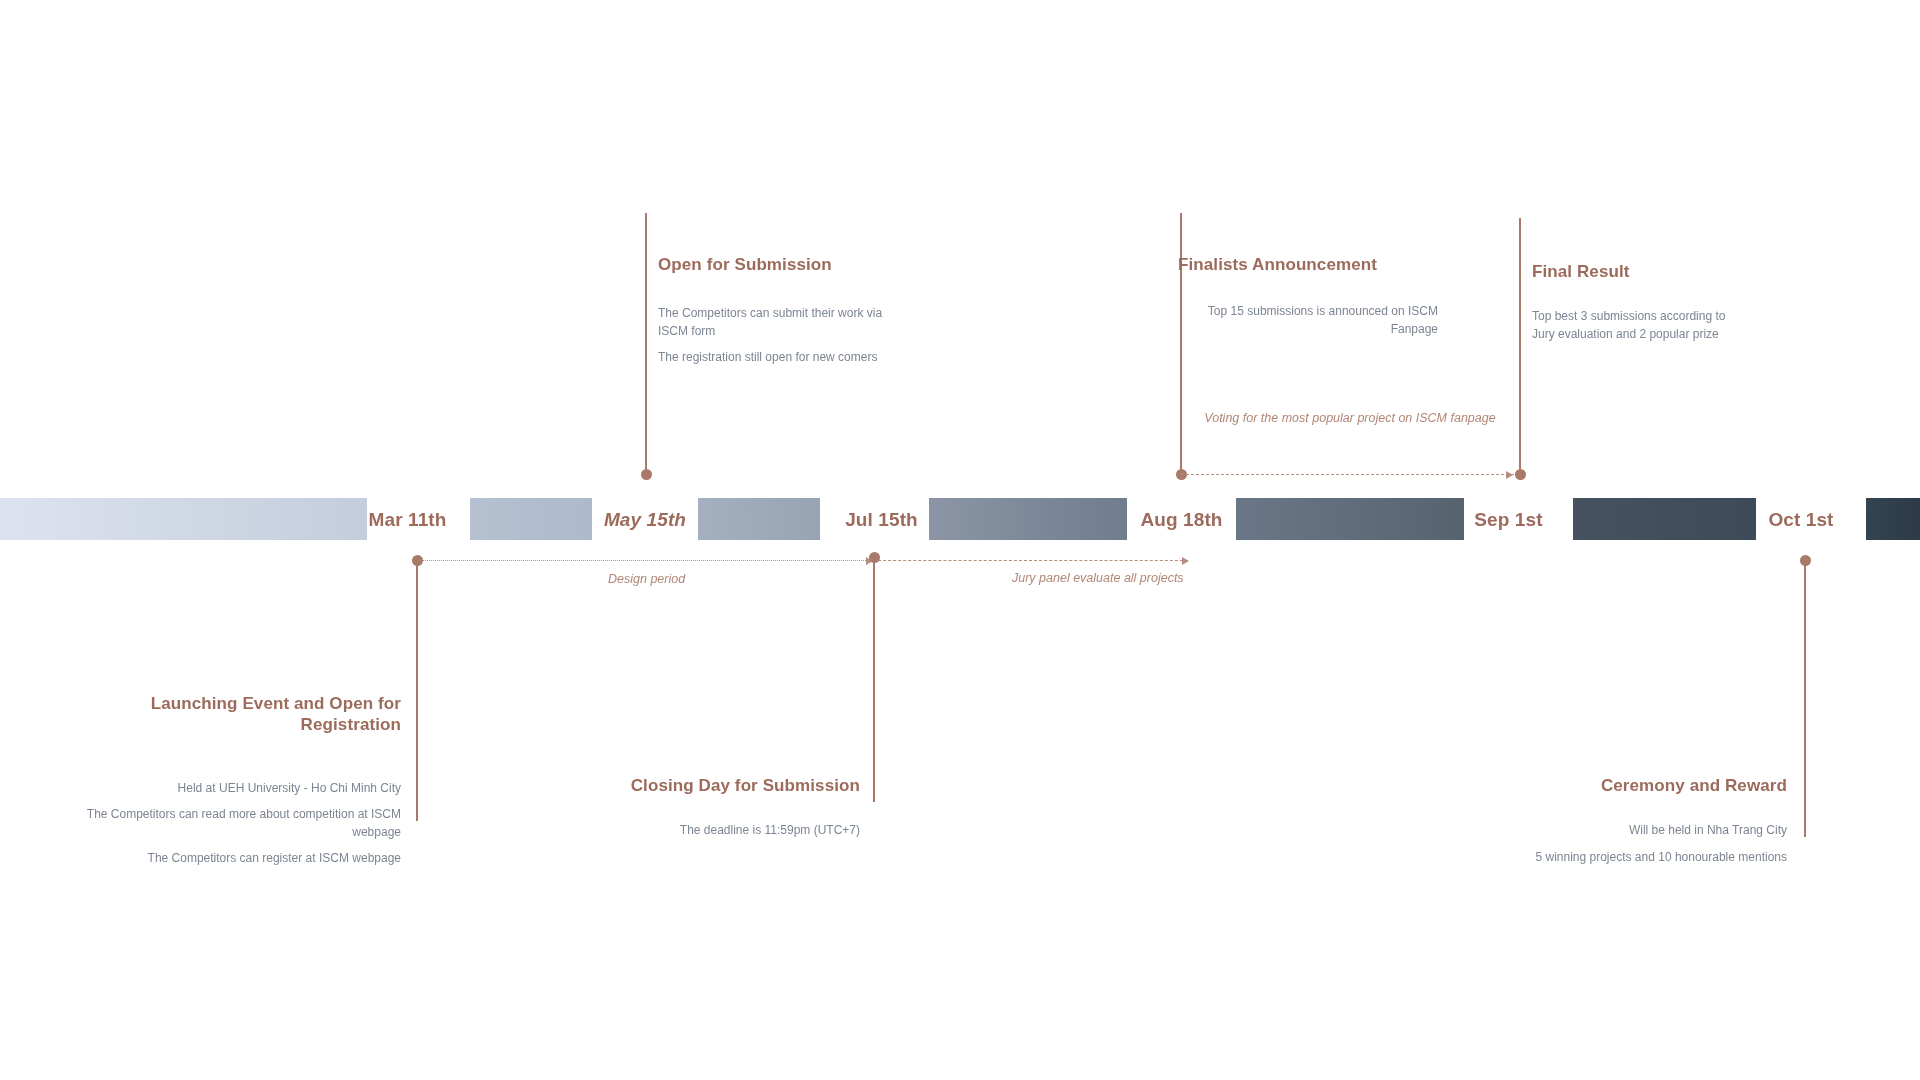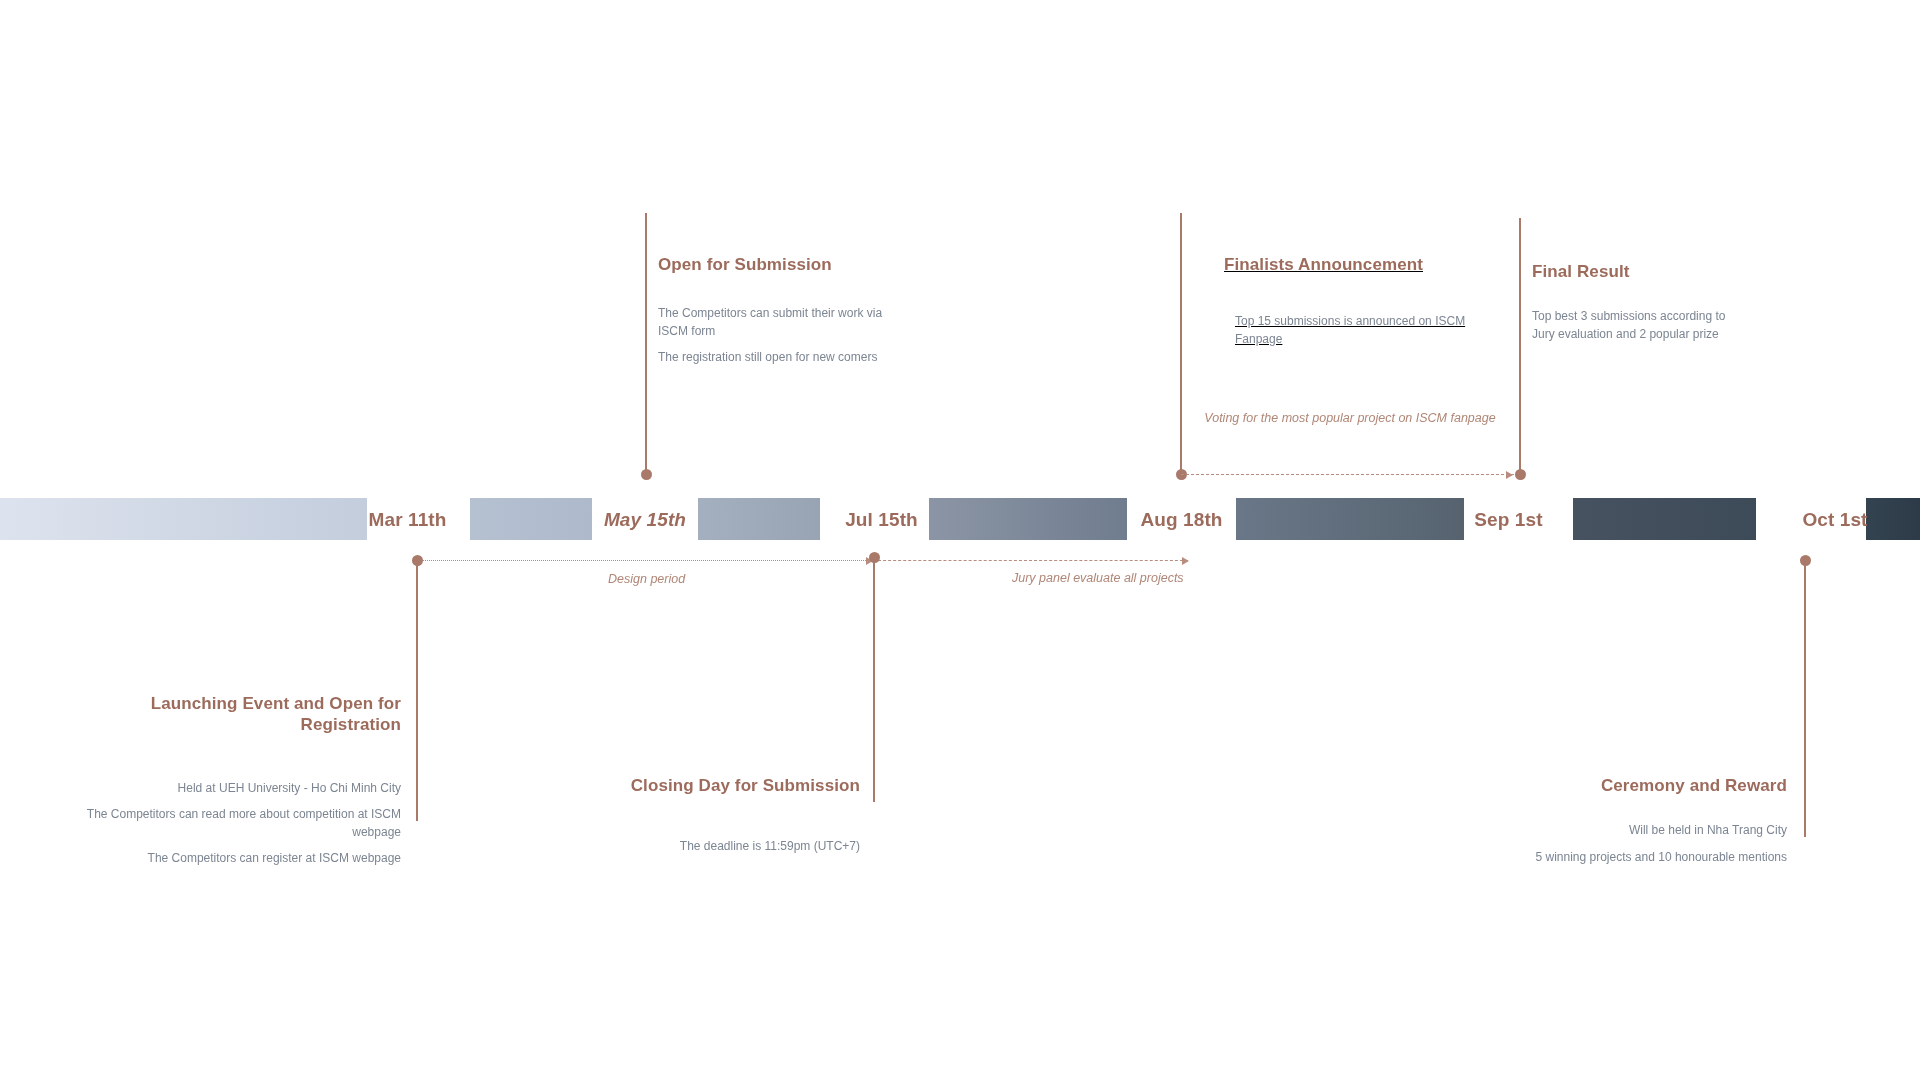--- a/index.html
+++ b/index.html
@@ -124,23 +124,23 @@
   <div class="block align-left" style="left:658px; top:213px; width:250px;">
     <div class="block-title">Open for Submission</div>
     <div class="block-body">
       <div class="block-line">The Competitors can submit their work via ISCM form</div>
       <div class="block-line">The registration still open for new comers</div>
     </div>
   </div>
 
   <div class="stem" style="left:1180px; top:213px; height:262px;"></div>
   <div class="node-dot" style="left:1175.5px; top:469px;"></div>
-  <div class="block align-left" style="left:1224px; top:213px; width:260px;text-decoration:underline;">
+  <div class="block align-left" style="left:1178px; top:213px; width:260px;">
     <div class="block-title">Finalists Announcement</div>
-    <div class="block-body" style="margin-top:38px; padding-left:11px;">
+    <div class="block-body" style="margin-top:28px; padding-left:11px;text-align:right;">
       <div class="block-line">Top 15 submissions is announced on ISCM Fanpage</div>
     </div>
   </div>
 
   <div class="stem" style="left:1519px; top:218px; height:257px;"></div>
   <div class="node-dot" style="left:1514.5px; top:469px;"></div>
   <div class="block align-left" style="left:1532px; top:220px; width:210px;">
     <div class="block-title">Final Result</div>
     <div class="block-body" style="margin-top:26px;">
       <div class="block-line">Top best 3 submissions according to Jury evaluation and 2 popular prize</div>
@@ -159,21 +159,21 @@
     <div class="bar-seg" style="left:1236px; width:228px; background:linear-gradient(to right,#6a7788,#56636f);"></div>
     <div class="bar-seg" style="left:1573px; width:183px; background:linear-gradient(to right,#46525f,#3d4a57);"></div>
     <div class="bar-seg" style="left:1866px; width:54px;  background:linear-gradient(to right,#344350,#2c3b47);"></div>
   </div>
 
   <div class="date-label" style="left:367px; width:81px;">Mar 11th</div>
   <div class="date-label" style="left:592px; width:106px;font-style:italic;">May 15th</div>
   <div class="date-label" style="left:820px; width:123px;">Jul 15th</div>
   <div class="date-label" style="left:1127px; width:109px;">Aug 18th</div>
   <div class="date-label" style="left:1464px; width:89px;">Sep 1st</div>
-  <div class="date-label" style="left:1756px; width:90px;margin-left:34px;">Oct 1st</div>
+  <div class="date-label" style="left:1756px; width:90px;">Oct 1st</div>
 
   <div class="connector conn-dotted" style="left:417px; top:560px; width:455px;"></div>
   <div class="arrow-head" style="left:866px; top:556.5px;"></div>
   <div class="conn-label" style="left:608px; top:571px;">Design period</div>
 
   <div class="connector conn-dashed" style="left:873px; top:560px; width:315px;"></div>
   <div class="arrow-head" style="left:1182px; top:556.5px;"></div>
   <div class="conn-label" style="left:1012px; top:570px;">Jury panel evaluate all projects</div>
 
   <div class="node-dot" style="left:411.5px; top:555px;"></div>
@@ -184,21 +184,21 @@
       <div class="block-line">Held at UEH University - Ho Chi Minh City</div>
       <div class="block-line">The Competitors can read more about competition at ISCM webpage</div>
       <div class="block-line">The Competitors can register at ISCM webpage</div>
     </div>
   </div>
 
   <div class="node-dot" style="left:868.5px; top:552px;"></div>
   <div class="stem" style="left:873px; top:557px; height:245px;"></div>
   <div class="block align-right" style="left:600px; top:734px; width:260px;">
     <div class="block-title">Closing Day for Submission</div>
-    <div class="block-body" style="margin-top:42px;">
+    <div class="block-body" style="margin-top:26px;">
       <div class="block-line">The deadline is 11:59pm (UTC+7)</div>
     </div>
   </div>
 
   <div class="node-dot" style="left:1799.5px; top:555px;"></div>
   <div class="stem" style="left:1804px; top:560px; height:277px;"></div>
   <div class="block align-right" style="left:1480px; top:734px; width:307px;">
     <div class="block-title">Ceremony and Reward</div>
     <div class="block-body" style="margin-top:26px;">
       <div class="block-line">Will be held in Nha Trang City</div>

